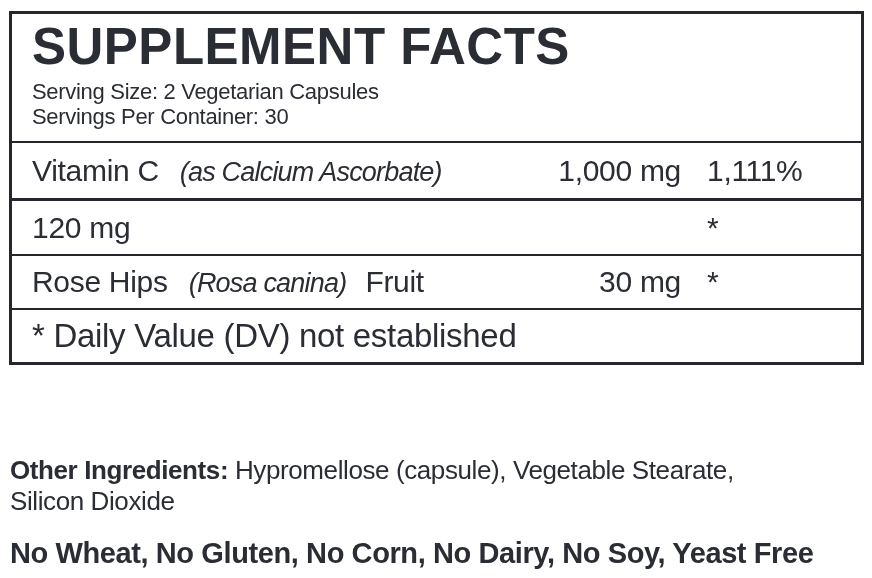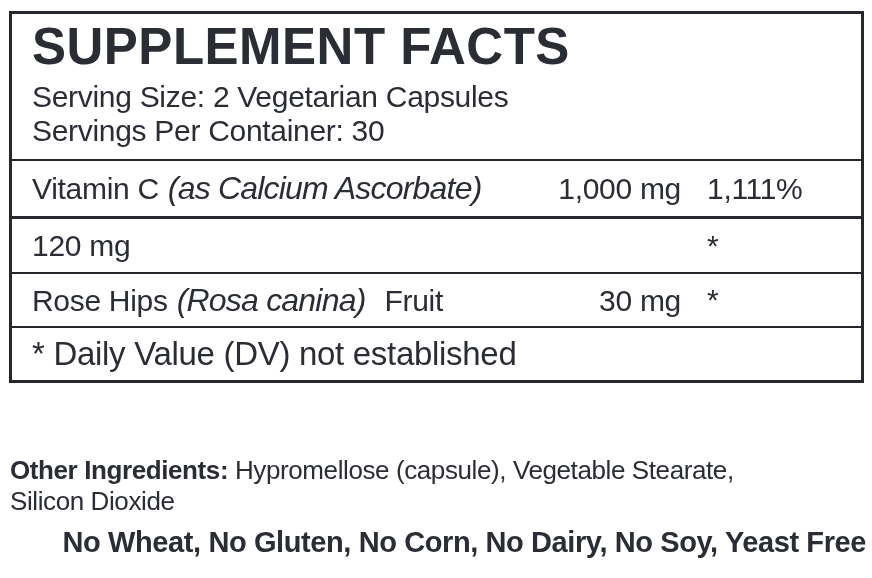--- a/index.html
+++ b/index.html
@@ -31,21 +31,21 @@
   }
   .panel-title{
     font-size:51px;
     font-weight:bold;
     letter-spacing:.5px;
     line-height:1.06;
     margin:2px 0 6px 0;
     color:var(--text);
   }
   .serving-line{
-    font-size:30px;
+    font-size:22px;
     letter-spacing:-.3px;
     line-height:1.12;
   }
 
   .col-head{
     display:grid;
     grid-template-columns:1fr 180px;
     align-items:center;
     min-height:52px;
     border-bottom:4px solid var(--border);
@@ -71,23 +71,23 @@
     display:flex;
     justify-content:space-between;
     align-items:baseline;
     padding-left:20px;
   }
   .row-0{min-height:58px;border-bottom:3px solid var(--border);}
   .row-1{min-height:55px;border-bottom:2px solid var(--border);}
   .row-2{min-height:54px;border-bottom:2px solid var(--border);}
   .qualifier{
     font-style:italic;
-    font-size:32px;
+    font-size:27px;
     letter-spacing:-.8px;
-    margin-left:9px;
+    margin-left:21px;
   }
   .name-suffix{margin-left:19px;}
   .nutrient-name{white-space:nowrap;}
   .amount-value{white-space:nowrap;}
 
   .footnote-row{
     min-height:52px;
     display:flex;
     align-items:center;
     padding-left:20px;
@@ -101,26 +101,25 @@
     width:856px;
   }
   .other-ingredients{
     font-size:26px;
     letter-spacing:-.4px;
     line-height:1.2;
   }
   .other-ingredients .oi-label{font-weight:bold;}
   .oi-line2{display:block;}
   .allergen-line{
-    margin-top:9px;
+    margin-top:20px;
     font-size:29px;
     font-weight:bold;
     letter-spacing:-.4px;
     white-space:nowrap;
-    text-align:right;
   }
 </style>
 </head>
 <body>
 
 <div class="page">
 
   <div class="panel">
 
     <div class="panel-head">

